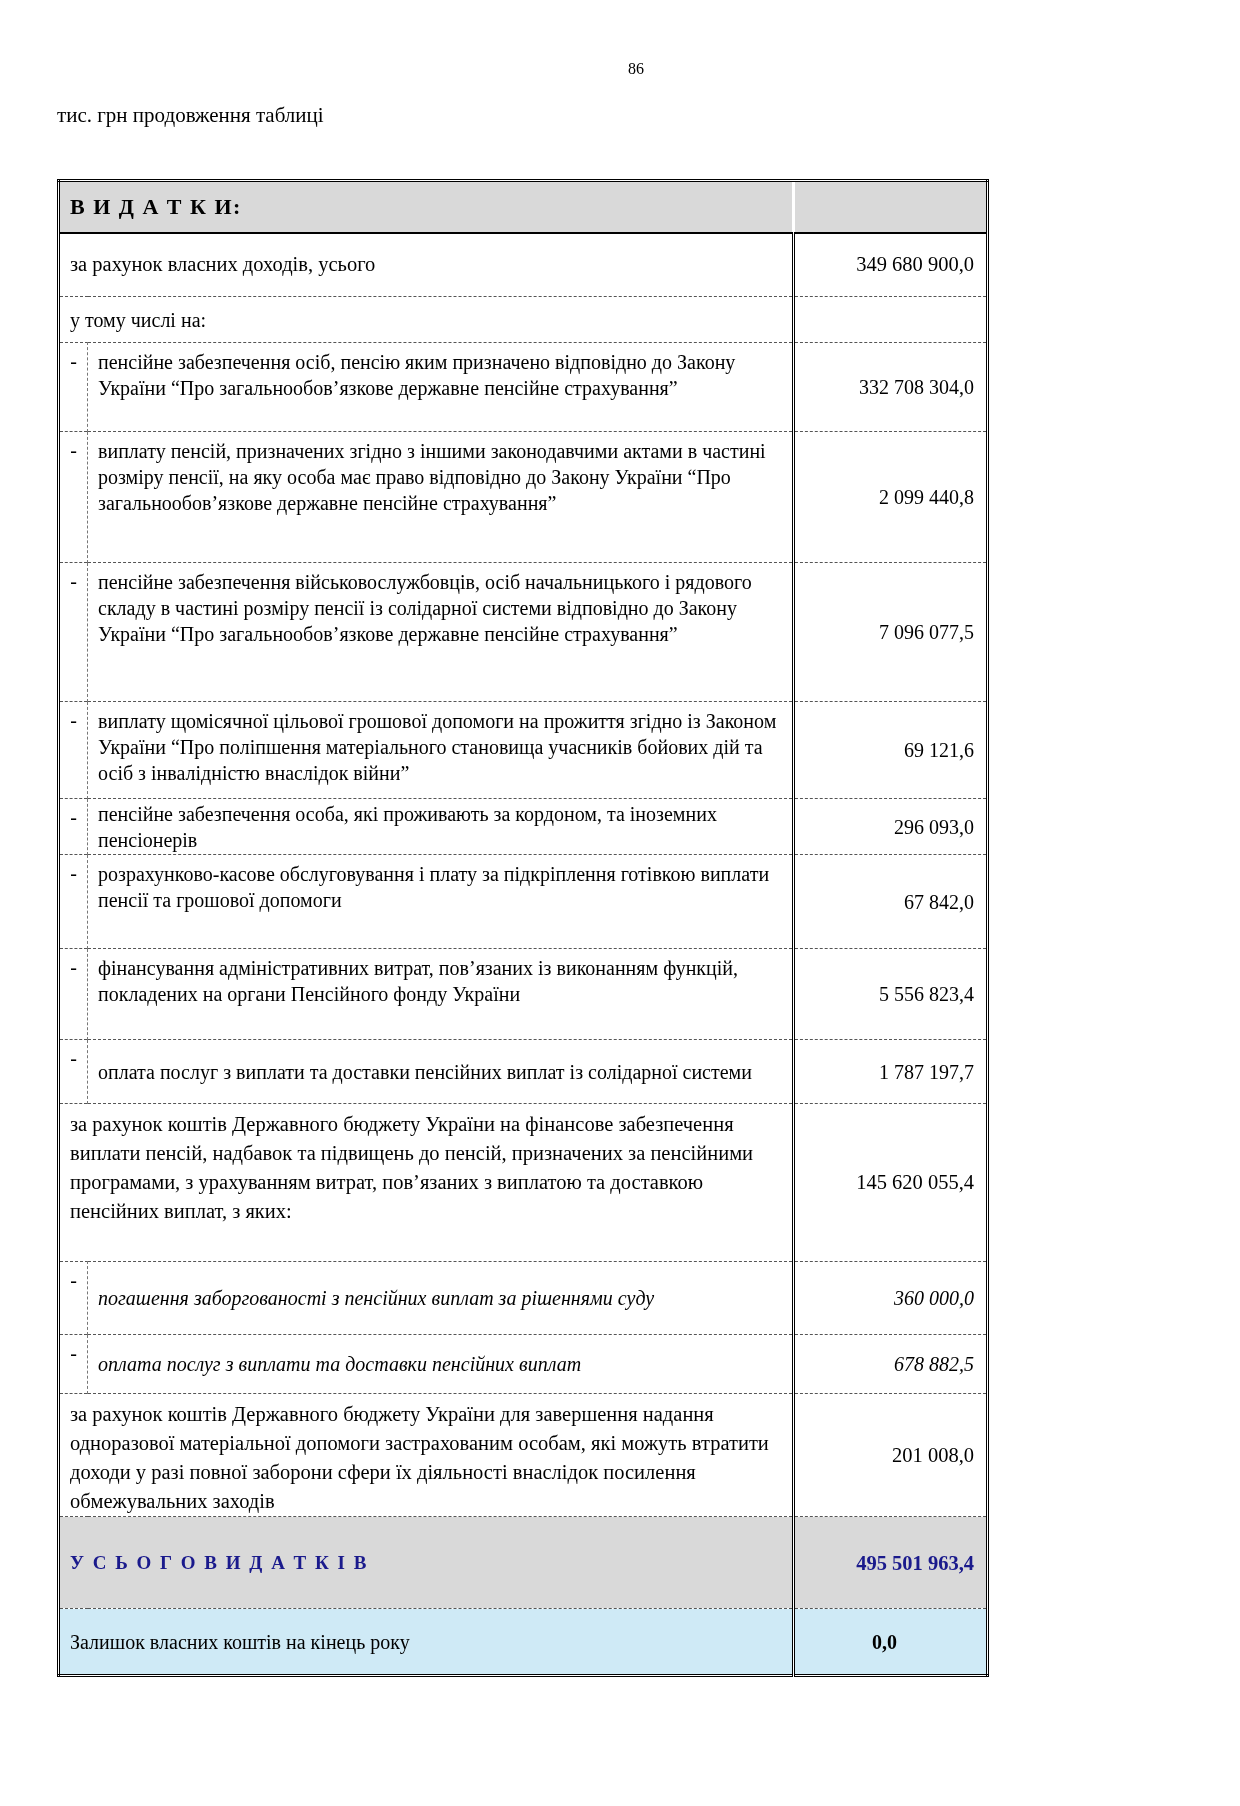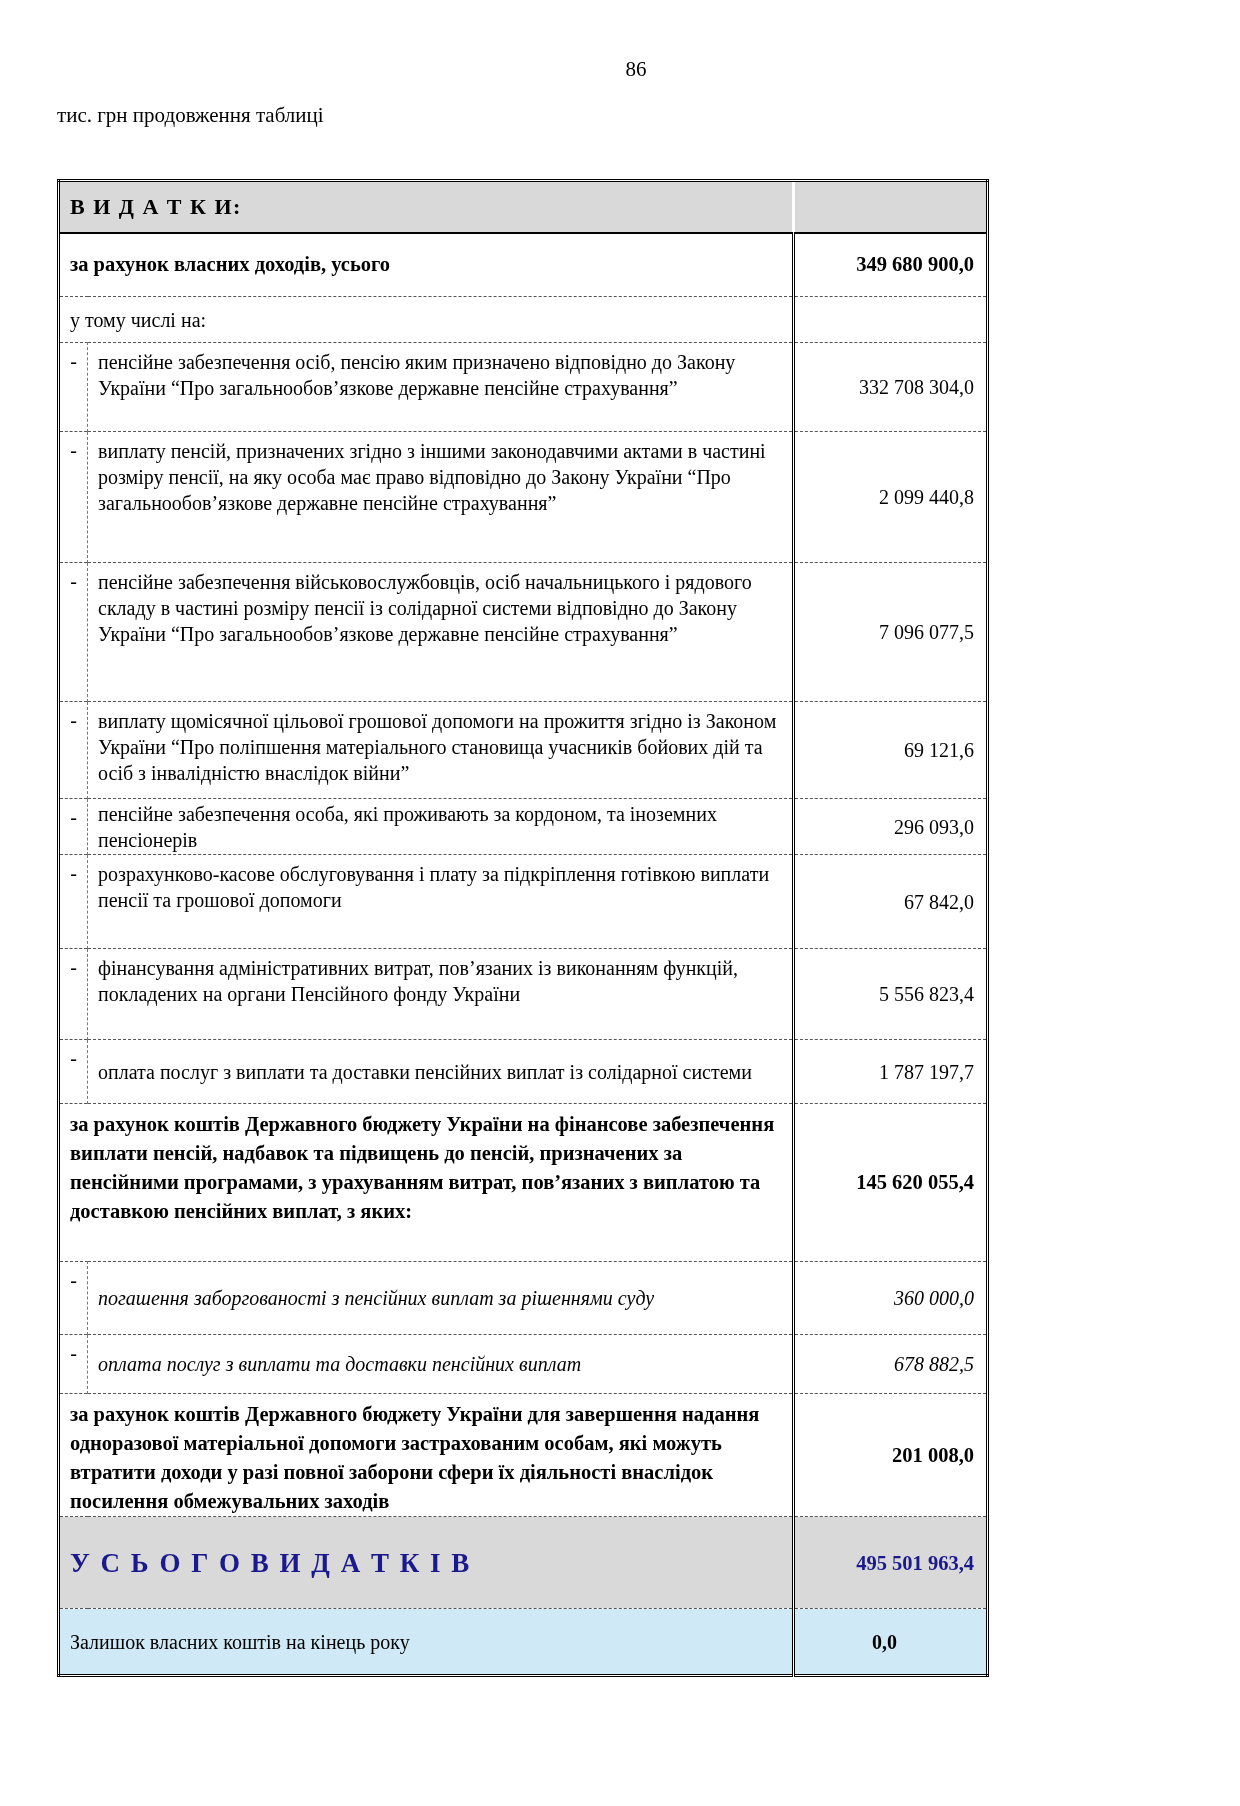--- a/index.html
+++ b/index.html
@@ -15,21 +15,21 @@
     color: #000;
     overflow: hidden;
   }
   .content {
     margin-left: 57px;
     width: 1158px;
     padding-top: 56px;
   }
   .page-number {
     text-align: center;
-    font-size: 21px;
+    font-size: 16px;
     line-height: 26px;
   }
   .table-caption {
     text-align: left;
     font-size: 21px;
     line-height: 26px;
     margin-top: 20px;
   }
   table.budget {
     margin-top: 51px;
@@ -79,34 +79,34 @@
   td.cell-value {
     text-align: right;
     padding-right: 12px;
     vertical-align: middle;
     white-space: nowrap;
     border-left: 3px double #000;
   }
   
   tr.r-bold td.cell-text,
   tr.r-bold td.cell-value {
-    font-weight: bold;
+    font-weight: normal;
     font-size: 20.5px;
     line-height: 29px;
   }
   tr.r-plain td.cell-text { font-weight: normal; }
   tr.r-italic td.cell-text,
   tr.r-italic td.cell-value { font-style: italic; }
   tr.r-total td {
     background: var(--gray, #d9d9d9);
     color: var(--navy, #1a1a8c);
     font-weight: bold;
   }
   tr.r-total td.cell-text {
-    font-size: 27px;
+    font-size: 19px;
     letter-spacing: 2px;
   }
   tr.r-total td.cell-value { font-size: 20.5px; text-align: right; }
   tr.r-remainder td { background: var(--blue, #cfeaf6); }
   tr.r-remainder td.cell-value { font-weight: bold; text-align: center; }
 </style>
 </head>
 <body style="--gray: #d9d9d9; --navy: #1a1a8c; --blue: #cfeaf6;">
 
 <div class="content">

